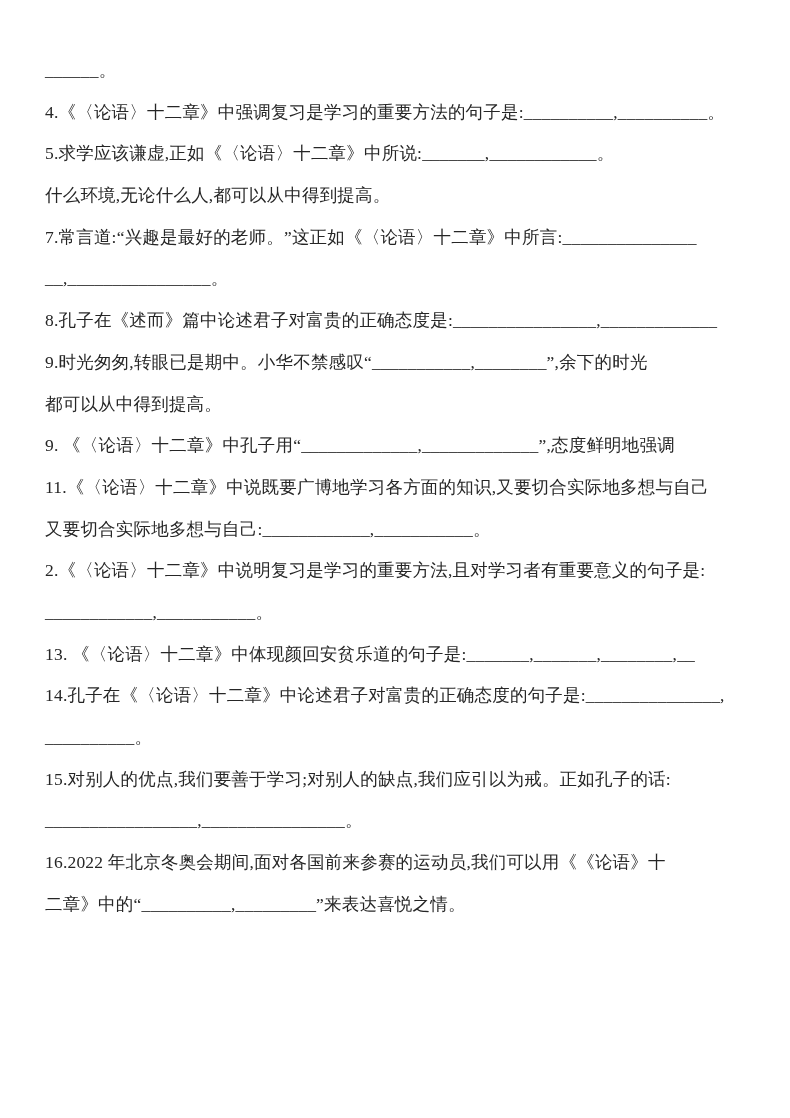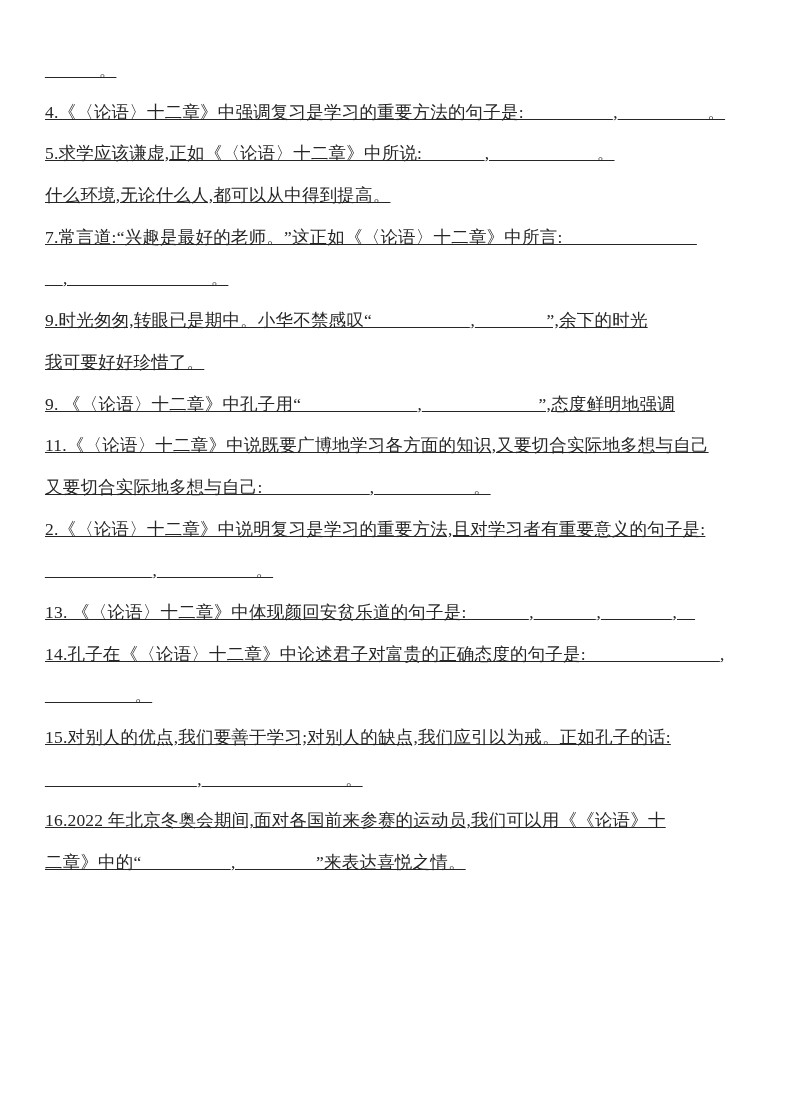--- a/index.html
+++ b/index.html
@@ -18,21 +18,20 @@
     width: 790px;
     height: 1118px;
     padding: 50px 40px 0 45px;
     background: #ffffff;
     font-family: "Liberation Serif", "DejaVu Serif", serif;
     font-size: 17.5px;
     color: #262626;
   }
   .doc-body {
     width: 100%;
-    text-decoration: underline;
   }
   .line {
     margin: 0;
     padding: 0;
     line-height: 41.7px;
     height: 41.7px;
     white-space: nowrap;
     letter-spacing: 0.2px;
   }
 </style>
@@ -40,22 +39,23 @@
 <body style="background: rgb(255, 255, 255);">
 
 <div class="page" style="color: rgb(38, 38, 38);">
   <div class="doc-body" id="doc-lines">
       <p class="line">______。</p>
       <p class="line">4.《〈论语〉十二章》中强调复习是学习的重要方法的句子是:__________,__________。</p>
       <p class="line">5.求学应该谦虚,正如《〈论语〉十二章》中所说:_______,____________。</p>
       <p class="line">什么环境,无论什么人,都可以从中得到提高。</p>
       <p class="line">7.常言道:“兴趣是最好的老师。”这正如《〈论语〉十二章》中所言:_______________</p>
       <p class="line">__,________________。</p>
+      <p class="line">8.孔子在《述而》篇中论述君子对富贵的正确态度是:________________,_____________</p>
       <p class="line">9.时光匆匆,转眼已是期中。小华不禁感叹“___________,________”,余下的时光</p>
-      <p class="line">我可要好好珍惜了。</p>
+      <p class="line">都可以从中得到提高。</p>
       <p class="line">9. 《〈论语〉十二章》中孔子用“_____________,_____________”,态度鲜明地强调</p>
       <p class="line">11.《〈论语〉十二章》中说既要广博地学习各方面的知识,又要切合实际地多想与自己</p>
       <p class="line">又要切合实际地多想与自己:____________,___________。</p>
       <p class="line">2.《〈论语〉十二章》中说明复习是学习的重要方法,且对学习者有重要意义的句子是:</p>
       <p class="line">____________,___________。</p>
       <p class="line">13. 《〈论语〉十二章》中体现颜回安贫乐道的句子是:_______,_______,________,__</p>
       <p class="line">14.孔子在《〈论语〉十二章》中论述君子对富贵的正确态度的句子是:_______________,</p>
       <p class="line">__________。</p>
       <p class="line">15.对别人的优点,我们要善于学习;对别人的缺点,我们应引以为戒。正如孔子的话:</p>
       <p class="line">_________________,________________。</p>

